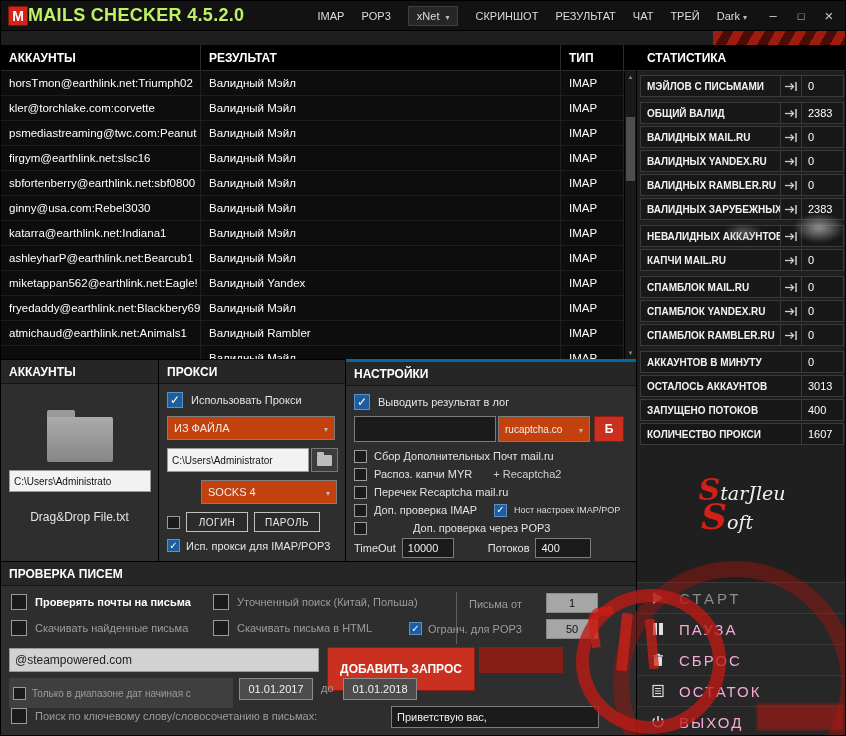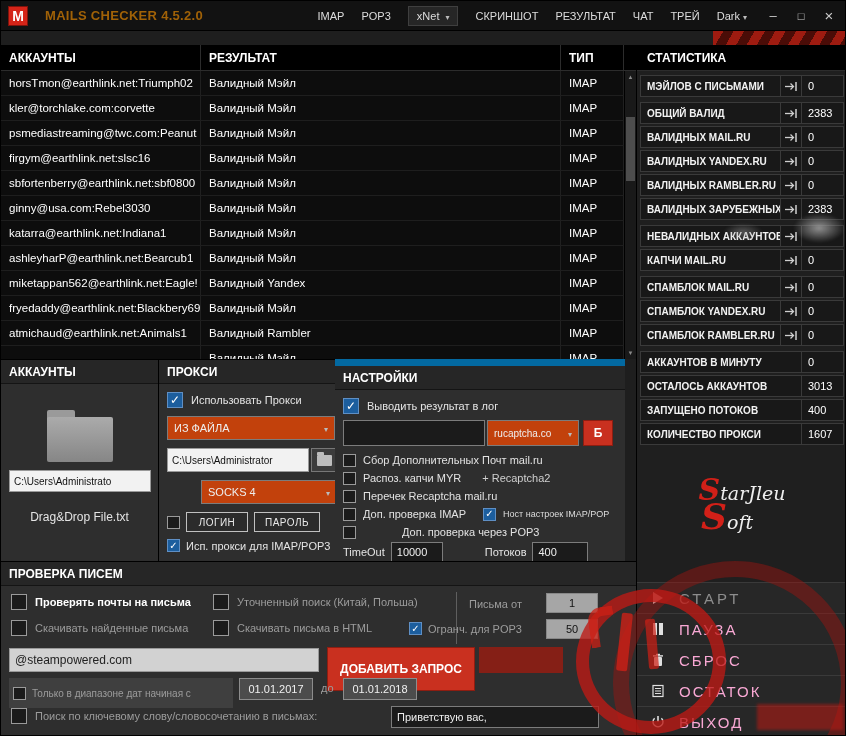--- a/index.html
+++ b/index.html
@@ -3,21 +3,21 @@
 <meta charset="utf-8">
 <style>
   *{margin:0;padding:0;box-sizing:border-box}
   html,body{background:#101010}
   body{font-family:"Liberation Sans",sans-serif}
   .app{position:relative;width:846px;height:736px;background:#1e1e1e;overflow:hidden;border:1px solid #000}
 
   
   .titlebar{position:absolute;left:0;top:0;width:846px;height:30px;background:#121212;display:flex;align-items:center;border-bottom:1px solid #000}
   .logo{width:20px;height:20px;margin-left:7px;background:#d42418;color:#fff;font-weight:bold;font-size:14px;display:flex;align-items:center;justify-content:center;border:1px solid #7e130c;flex:none}
-  .apptitle{margin-left:17px;color:#a16207;font-size:13px;font-weight:bold;letter-spacing:.3px;white-space:nowrap}
+  .apptitle{margin-left:0;color:#bef264;font-size:18px;font-weight:bold;letter-spacing:.3px;white-space:nowrap}
   .menu{display:flex;align-items:center;gap:17px;margin-left:auto;margin-right:12px;color:#ddd;font-size:11px}
   .mi{white-space:nowrap;cursor:default}
   .chip{display:flex;align-items:center;gap:6px;background:#262626;border:1px solid #3f3f3f;padding:3px 8px}
   .caret::before{content:"▾";font-size:8px;color:#bbb}
   .winbtns{display:flex;margin-right:4px}
   .winbtn{width:28px;height:30px;display:flex;align-items:center;justify-content:center;color:#ccc;font-size:13px}
   .ic-min::before{content:"–"}
   .ic-max::before{content:"□";font-size:11px}
   .ic-close::before{content:"×";font-size:15px}
 
@@ -65,21 +65,21 @@
   .alabel{font-size:15px;letter-spacing:2px;color:#f9a8d4}
   .action:first-child .alabel{color:#8d8d8d;letter-spacing:3px}
   .aicon{width:18px;display:flex;justify-content:center;flex:none}
 
   
   .panel{position:absolute;background:#2e2e2e}
   .phead{height:24px;background:#262626;border-bottom:1px solid #141414;display:flex;align-items:center;padding-left:8px;color:#fff;font-weight:bold;font-size:12px}
   .pbody{position:relative}
   #panel-accounts{left:0;top:358px;width:158px;height:202px;border-right:1px solid #000;border-top:1px solid #000}
   #panel-proxy{left:158px;top:358px;width:187px;height:202px;border-right:1px solid #000;border-top:1px solid #000}
-  #panel-settings{left:334px;top:358px;width:290px;height:202px;border-top:7px solid #0369a1}
+  #panel-settings{left:345px;top:358px;width:290px;height:202px;border-top:3px solid #0369a1}
   #panel-mailcheck{left:0;top:560px;width:635px;height:176px;border-top:1px solid #000}
 
   
   .row{position:absolute;display:flex;align-items:center;gap:8px}
   .cb{width:16px;height:16px;flex:none;border:1px solid #9a9a9a;background:#1b1b1b;display:flex;align-items:center;justify-content:center;color:#fff}
   .cb.checked{background:#1c5e9e;border-color:#5f8fc4}
   .cb.checked::after{content:"✓";font-size:12px;line-height:1}
   .cb.sm{width:13px;height:13px}
   .cb.sm.checked::after{font-size:10px}
   .sel{background:#c2410c;border:1px solid #7c7c7c;color:#eee;font-size:11px;display:flex;align-items:center;justify-content:space-between;padding:0 6px}
@@ -299,21 +299,21 @@
             <div class="opt-extra-label">Ност настроек IMAP/POP</div>
           </div>
           <div class="opt-row" style="top: 134px; gap: 46px;">
             <div class="cb sm"></div>
             <div class="opt-label">Доп. проверка через POP3</div>
           </div>
         </div>
       <div class="row" style="left:8px;top:152px;gap:6px">
         <span class="lbl">TimeOut</span>
         <input class="inp" style="width: 52px; height: 20px;" value="10000">
-        <span class="lbl" style="margin-left:36px">Потоков</span>
+        <span class="lbl" style="margin-left:28px">Потоков</span>
         <input class="inp" style="width: 56px; height: 20px;" value="400">
       </div>
     </div>
   </div>
 
   <div class="panel" id="panel-mailcheck">
     <div class="phead">ПРОВЕРКА ПИСЕМ</div>
     <div class="pbody" style="height:151px">
       <div class="row" style="left:10px;top:8px">
         <span class="cb"></span>

